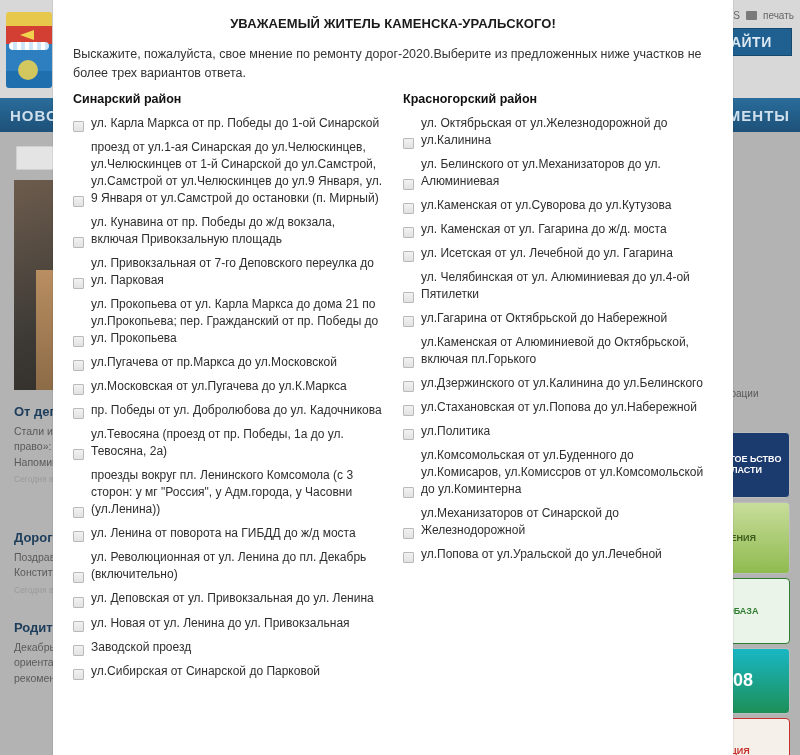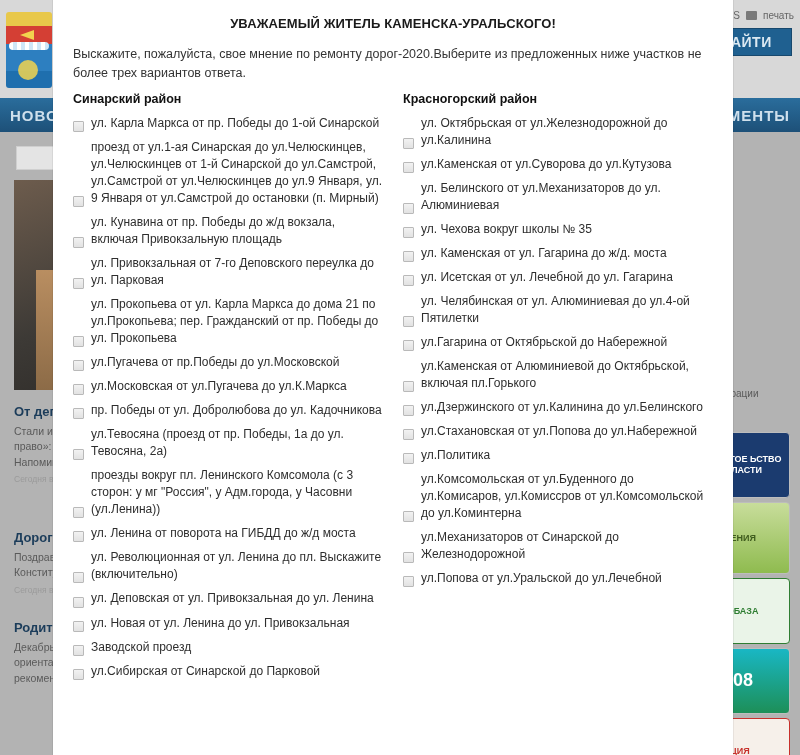--- a/index.html
+++ b/index.html
@@ -267,21 +267,21 @@
               <div class="opt">
                 <span class="box"></span>
                 <span class="lbl">ул. Привокзальная от 7-го Деповского переулка до ул. Парковая</span>
               </div>
               <div class="opt">
                 <span class="box"></span>
                 <span class="lbl">ул. Прокопьева от ул. Карла Маркса до дома 21 по ул.Прокопьева; пер. Гражданский от пр. Победы до ул. Прокопьева</span>
               </div>
               <div class="opt">
                 <span class="box"></span>
-                <span class="lbl">ул.Пугачева от пр.Победы до ул.Московской</span>
+                <span class="lbl">ул.Пугачева от пр.Маркса до ул.Московской</span>
               </div>
               <div class="opt">
                 <span class="box"></span>
                 <span class="lbl">ул.Московская от ул.Пугачева до ул.К.Маркса</span>
               </div>
               <div class="opt">
                 <span class="box"></span>
                 <span class="lbl">пр. Победы от ул. Добролюбова до ул. Кадочникова</span>
               </div>
               <div class="opt">
@@ -291,21 +291,21 @@
               <div class="opt">
                 <span class="box"></span>
                 <span class="lbl">проезды вокруг пл. Ленинского Комсомола (с 3 сторон: у мг "Россия", у Адм.города, у Часовни (ул.Ленина))</span>
               </div>
               <div class="opt">
                 <span class="box"></span>
                 <span class="lbl">ул. Ленина от поворота на ГИБДД до ж/д моста</span>
               </div>
               <div class="opt">
                 <span class="box"></span>
-                <span class="lbl">ул. Революционная от ул. Ленина до пл. Выскажите (включительно)</span>
+                <span class="lbl">ул. Революционная от ул. Ленина до пл. Декабрь (включительно)</span>
               </div>
               <div class="opt">
                 <span class="box"></span>
                 <span class="lbl">ул. Деповская от ул. Привокзальная до ул. Ленина</span>
               </div>
               <div class="opt">
                 <span class="box"></span>
                 <span class="lbl">ул. Новая от ул. Ленина до ул. Привокзальная</span>
               </div>
               <div class="opt">
@@ -320,29 +320,25 @@
         </div>
         <div class="column">
           <div class="column-heading">Красногорский район</div>
           <div id="col1">
               <div class="opt">
                 <span class="box"></span>
                 <span class="lbl">ул. Октябрьская от ул.Железнодорожной до ул.Калинина</span>
               </div>
               <div class="opt">
                 <span class="box"></span>
+                <span class="lbl">ул. Белинского от ул.Механизаторов до ул. Алюминиевая</span>
+              </div>
+              <div class="opt">
+                <span class="box"></span>
                 <span class="lbl">ул.Каменская от ул.Суворова до ул.Кутузова</span>
-              </div>
-              <div class="opt">
-                <span class="box"></span>
-                <span class="lbl">ул. Белинского от ул.Механизаторов до ул. Алюминиевая</span>
-              </div>
-              <div class="opt">
-                <span class="box"></span>
-                <span class="lbl">ул. Чехова вокруг школы № 35</span>
               </div>
               <div class="opt">
                 <span class="box"></span>
                 <span class="lbl">ул. Каменская от ул. Гагарина до ж/д. моста</span>
               </div>
               <div class="opt">
                 <span class="box"></span>
                 <span class="lbl">ул. Исетская от ул. Лечебной до ул. Гагарина</span>
               </div>
               <div class="opt">

